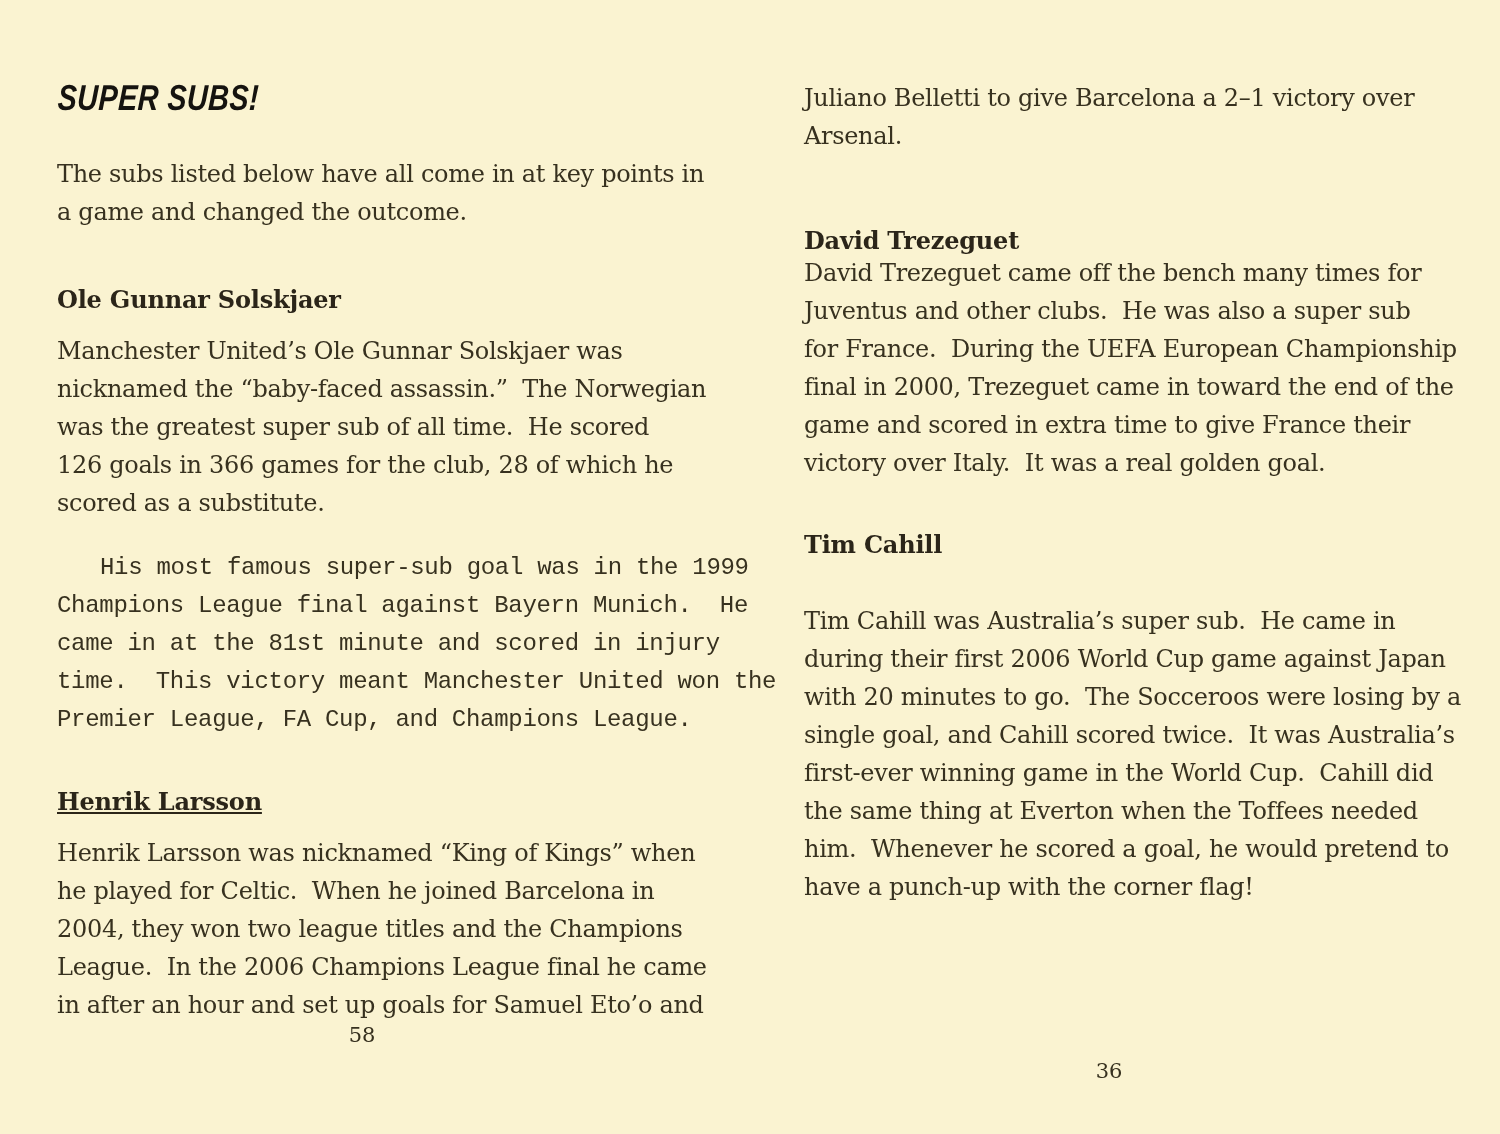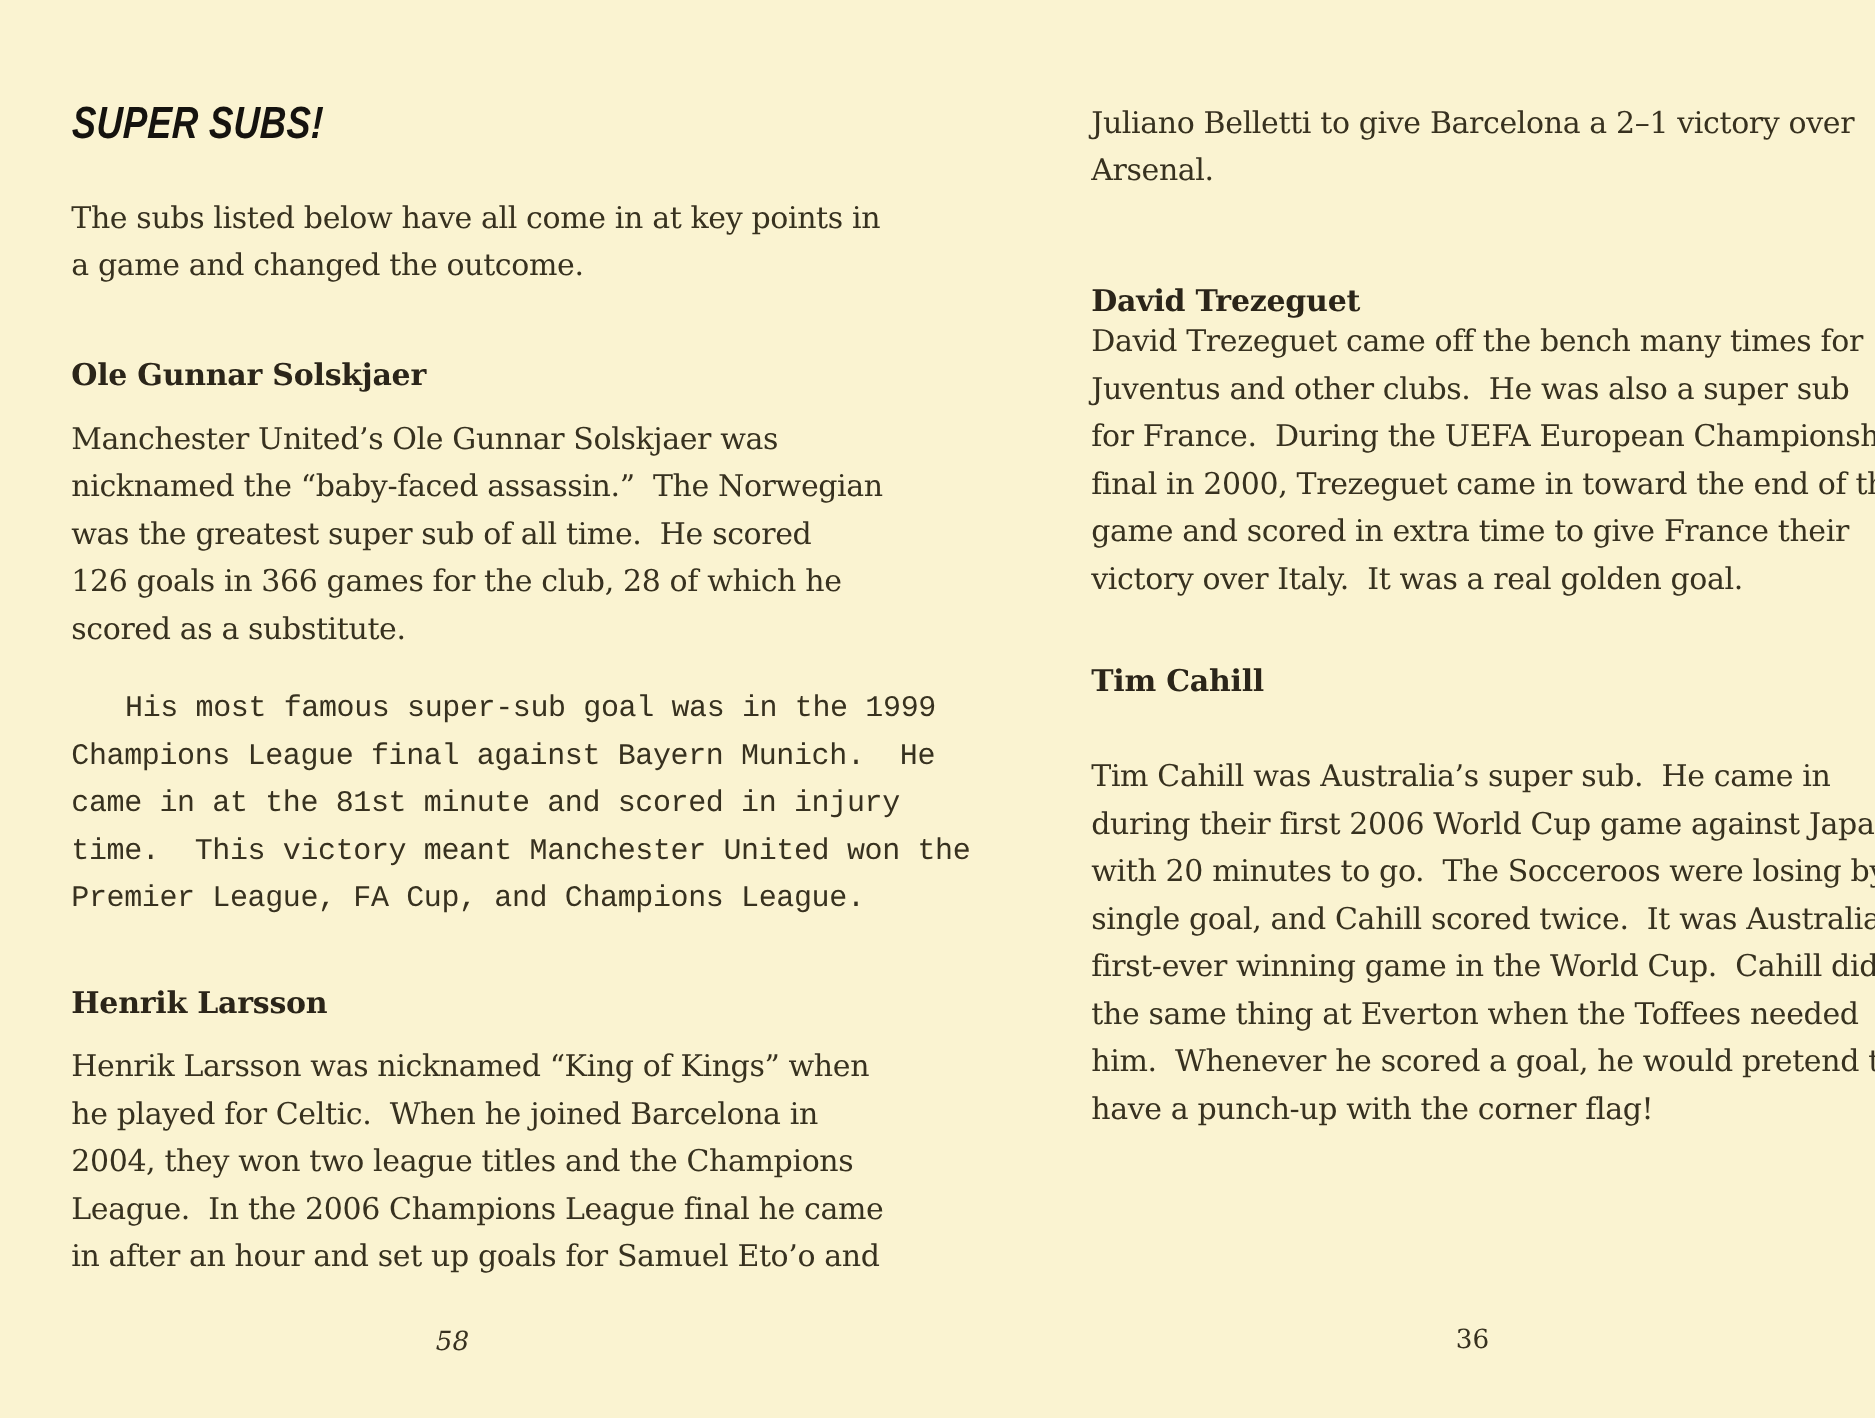--- a/index.html
+++ b/index.html
@@ -14,21 +14,21 @@
     font-family: "DejaVu Serif", serif;
     color: #37311f;
     overflow: hidden;
   }
   .page {
     position: absolute;
     top: 0;
     height: 1134px;
   }
   .page-left  { left: 57px;  width: 610px; }
-  .page-right { left: 873px; width: 610px; }
+  .page-right { left: 804px; width: 610px; }
 
   .block { position: absolute; left: 0; }
 
   .book-title {
     font-family: "Liberation Sans", sans-serif;
     font-style: italic;
     font-weight: 800;
     font-size: 36px;
     line-height: 1;
     color: #15130f;
@@ -64,23 +64,23 @@
     line-height: 26px;
     color: #37311f;
   }
 
   
   .pos-title        { top: 80px;  }
   .pos-intro        { top: 155px; }
   .pos-h-solskjaer  { top: 285px; }
   .pos-p-solskjaer1 { top: 332px; }
   .pos-p-solskjaer2 { top: 549px; font-family: Liberation Mono, monospace; }
-  .pos-h-larsson    { top: 787px; }
+  .pos-h-larsson    { top: 787px; text-decoration: underline; }
   .pos-p-larsson    { top: 834px; }
-  .pos-num-left     { top: 1060px; font-style: italic; }
+  .pos-num-left     { top: 1022px; }
 
   
   .pos-continuation { top: 79px;  }
   .pos-h-trezeguet  { top: 205px; margin-top: 21px; }
   .pos-p-trezeguet  { top: 254px; }
   .pos-h-cahill     { top: 530px; }
   .pos-p-cahill     { top: 579px; margin-top: 23px; }
   .pos-num-right    { top: 1058px; }
 </style>
 </head>

